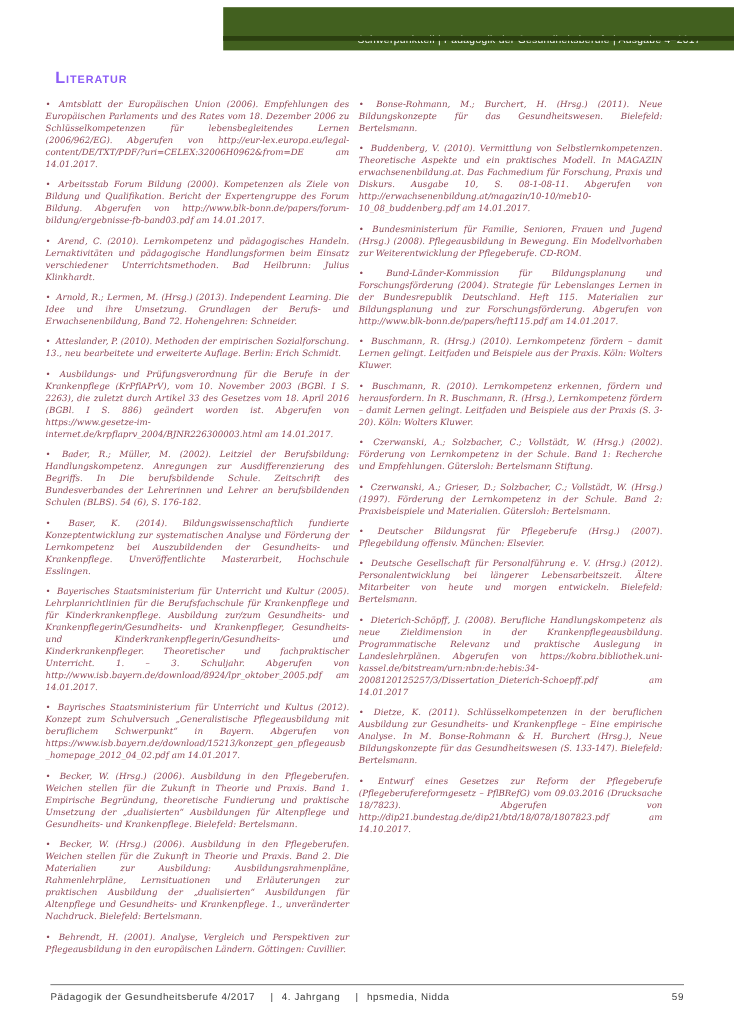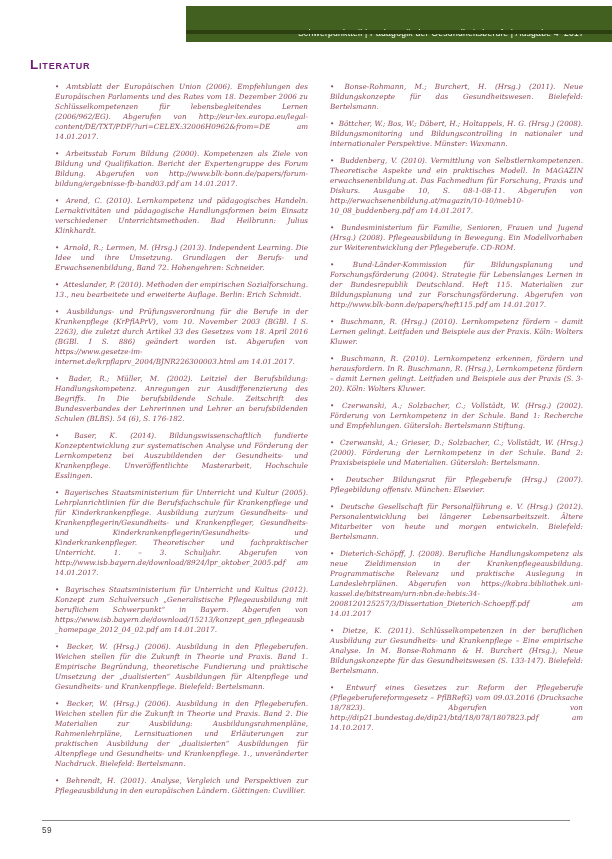--- a/index.html
+++ b/index.html
@@ -20,30 +20,30 @@
     color:#ffffff;font-family:"Liberation Sans", sans-serif;
     font-size:8.6px;letter-spacing:.25px;white-space:nowrap;
   }
   .header-strip{
     position:absolute;left:186px;right:0;top:30px;height:4px;
     background:var(--header-dark,#2b3f10);
   }
 
   
   .section-title{
-    position:absolute;left:30px;top:57px;margin:0;
+    position:absolute;left:46px;top:57px;margin:0;
     font-family:"Liberation Sans", sans-serif;
     font-variant:small-caps;font-weight:600;
-    font-size:13.5px;letter-spacing:.8px;color:#701a75;
+    font-size:13.5px;letter-spacing:.8px;color:#8b5cf6;
   }
 
   
   .columns{
-    position:absolute;left:55px;top:82px;width:528px;
-    display:flex;gap:22px;align-items:flex-start;
+    position:absolute;left:38px;top:82px;width:528px;
+    display:flex;gap:8px;align-items:flex-start;
   }
   .col{width:253px;}
   .ref{
     font-style:italic;font-size:7.2px;line-height:10px;
     color:var(--body-text,#8c4656);
     text-align:justify;margin:0 0 7px 0;
     -webkit-hyphens:auto;hyphens:auto;word-break:break-word;
   }
   .ref .bullet{font-style:normal;margin-right:2px;}
 
@@ -84,34 +84,40 @@
         <div class="ref"><span class="bullet">•</span><span> Bader, R.; Müller, M. (2002). Leitziel der Berufsbildung: Handlungskompetenz. Anregungen zur Ausdifferenzierung des Begriffs. In Die berufsbildende Schule. Zeitschrift des Bundesverbandes der Lehrerinnen und Lehrer an berufsbildenden Schulen (BLBS). 54 (6), S. 176-182.</span></div>
         <div class="ref"><span class="bullet">•</span><span> Baser, K. (2014). Bildungswissenschaftlich fundierte Konzeptentwicklung zur systematischen Analyse und Förderung der Lernkompetenz bei Auszubildenden der Gesundheits- und Krankenpflege. Unveröffentlichte Masterarbeit, Hochschule Esslingen.</span></div>
         <div class="ref"><span class="bullet">•</span><span> Bayerisches Staatsministerium für Unterricht und Kultur (2005). Lehrplanrichtlinien für die Berufsfachschule für Krankenpflege und für Kinderkrankenpflege. Ausbildung zur/zum Gesundheits- und Krankenpflegerin/Gesundheits- und Krankenpfleger, Gesundheits- und Kinderkrankenpflegerin/Gesundheits- und Kinderkrankenpfleger. Theoretischer und fachpraktischer Unterricht. 1. – 3. Schuljahr. Abgerufen von http://www.isb.bayern.de/download/8924/lpr_oktober_2005.pdf am 14.01.2017.</span></div>
         <div class="ref"><span class="bullet">•</span><span> Bayrisches Staatsministerium für Unterricht und Kultus (2012). Konzept zum Schulversuch „Generalistische Pflegeausbildung mit beruflichem Schwerpunkt“ in Bayern. Abgerufen von https://www.isb.bayern.de/download/15213/konzept_gen_pflegeausb_homepage_2012_04_02.pdf am 14.01.2017.</span></div>
         <div class="ref"><span class="bullet">•</span><span> Becker, W. (Hrsg.) (2006). Ausbildung in den Pflegeberufen. Weichen stellen für die Zukunft in Theorie und Praxis. Band 1. Empirische Begründung, theoretische Fundierung und praktische Umsetzung der „dualisierten“ Ausbildungen für Altenpflege und Gesundheits- und Krankenpflege. Bielefeld: Bertelsmann.</span></div>
         <div class="ref"><span class="bullet">•</span><span> Becker, W. (Hrsg.) (2006). Ausbildung in den Pflegeberufen. Weichen stellen für die Zukunft in Theorie und Praxis. Band 2. Die Materialien zur Ausbildung: Ausbildungsrahmenpläne, Rahmenlehrpläne, Lernsituationen und Erläuterungen zur praktischen Ausbildung der „dualisierten“ Ausbildungen für Altenpflege und Gesundheits- und Krankenpflege. 1., unveränderter Nachdruck. Bielefeld: Bertelsmann.</span></div>
         <div class="ref"><span class="bullet">•</span><span> Behrendt, H. (2001). Analyse, Vergleich und Perspektiven zur Pflegeausbildung in den europäischen Ländern. Göttingen: Cuvillier.</span></div>
       </div>
     <div class="col">
         <div class="ref"><span class="bullet">•</span><span> Bonse-Rohmann, M.; Burchert, H. (Hrsg.) (2011). Neue Bildungskonzepte für das Gesundheitswesen. Bielefeld: Bertelsmann.</span></div>
-        <div class="ref"><span class="bullet">•</span><span> Böttcher, W.; Bos, W.; Döbert, H.; Holtappels, H. G. (Hrsg.) (2008). Bildungsmonitoring und Bildungscontrolling in nationaler und internationaler Perspektive. Münster: Waxmann.</span></div>
         <div class="ref"><span class="bullet">•</span><span> Buddenberg, V. (2010). Vermittlung von Selbstlernkompetenzen. Theoretische Aspekte und ein praktisches Modell. In MAGAZIN erwachsenenbildung.at. Das Fachmedium für Forschung, Praxis und Diskurs. Ausgabe 10, S. 08-1-08-11. Abgerufen von http://erwachsenenbildung.at/magazin/10-10/meb10-10_08_buddenberg.pdf am 14.01.2017.</span></div>
         <div class="ref"><span class="bullet">•</span><span> Bundesministerium für Familie, Senioren, Frauen und Jugend (Hrsg.) (2008). Pflegeausbildung in Bewegung. Ein Modellvorhaben zur Weiterentwicklung der Pflegeberufe. CD-ROM.</span></div>
         <div class="ref"><span class="bullet">•</span><span> Bund-Länder-Kommission für Bildungsplanung und Forschungsförderung (2004). Strategie für Lebenslanges Lernen in der Bundesrepublik Deutschland. Heft 115. Materialien zur Bildungsplanung und zur Forschungsförderung. Abgerufen von http://www.blk-bonn.de/papers/heft115.pdf am 14.01.2017.</span></div>
         <div class="ref"><span class="bullet">•</span><span> Buschmann, R. (Hrsg.) (2010). Lernkompetenz fördern – damit Lernen gelingt. Leitfaden und Beispiele aus der Praxis. Köln: Wolters Kluwer.</span></div>
         <div class="ref"><span class="bullet">•</span><span> Buschmann, R. (2010). Lernkompetenz erkennen, fördern und herausfordern. In R. Buschmann, R. (Hrsg.), Lernkompetenz fördern – damit Lernen gelingt. Leitfaden und Beispiele aus der Praxis (S. 3-20). Köln: Wolters Kluwer.</span></div>
         <div class="ref"><span class="bullet">•</span><span> Czerwanski, A.; Solzbacher, C.; Vollstädt, W. (Hrsg.) (2002). Förderung von Lernkompetenz in der Schule. Band 1: Recherche und Empfehlungen. Gütersloh: Bertelsmann Stiftung.</span></div>
-        <div class="ref"><span class="bullet">•</span><span> Czerwanski, A.; Grieser, D.; Solzbacher, C.; Vollstädt, W. (Hrsg.) (2000). Förderung der Lernkompetenz in der Schule. Band 2: Praxisbeispiele und Materialien. Gütersloh: Bertelsmann.</span></div>
+        <div class="ref"><span class="bullet">•</span><span> Czerwanski, A.; Grieser, D.; Solzbacher, C.; Vollstädt, W. (Hrsg.) (1997). Förderung der Lernkompetenz in der Schule. Band 2: Praxisbeispiele und Materialien. Gütersloh: Bertelsmann.</span></div>
         <div class="ref"><span class="bullet">•</span><span> Deutscher Bildungsrat für Pflegeberufe (Hrsg.) (2007). Pflegebildung offensiv. München: Elsevier.</span></div>
         <div class="ref"><span class="bullet">•</span><span> Deutsche Gesellschaft für Personalführung e. V. (Hrsg.) (2012). Personalentwicklung bei längerer Lebensarbeitszeit. Ältere Mitarbeiter von heute und morgen entwickeln. Bielefeld: Bertelsmann.</span></div>
         <div class="ref"><span class="bullet">•</span><span> Dieterich-Schöpff, J. (2008). Berufliche Handlungskompetenz als neue Zieldimension in der Krankenpflegeausbildung. Programmatische Relevanz und praktische Auslegung in Landeslehrplänen. Abgerufen von https://kobra.bibliothek.uni-kassel.de/bitstream/urn:nbn:de:hebis:34-2008120125257/3/Dissertation_Dieterich-Schoepff.pdf am 14.01.2017</span></div>
         <div class="ref"><span class="bullet">•</span><span> Dietze, K. (2011). Schlüsselkompetenzen in der beruflichen Ausbildung zur Gesundheits- und Krankenpflege – Eine empirische Analyse. In M. Bonse-Rohmann &amp; H. Burchert (Hrsg.), Neue Bildungskonzepte für das Gesundheitswesen (S. 133-147). Bielefeld: Bertelsmann.</span></div>
         <div class="ref"><span class="bullet">•</span><span> Entwurf eines Gesetzes zur Reform der Pflegeberufe (Pflegeberufereformgesetz – PflBRefG) vom 09.03.2016 (Drucksache 18/7823). Abgerufen von http://dip21.bundestag.de/dip21/btd/18/078/1807823.pdf am 14.10.2017.</span></div>
       </div>
   </div>
 
   <div class="footer-rule"></div>
   <div class="footer">
+    <span class="left-group">
+      <span>Pädagogik der Gesundheitsberufe 4/2017</span>
+      <span class="sep">|</span>
+      <span>4. Jahrgang</span>
+      <span class="sep">|</span>
+      <span>hpsmedia, Nidda</span>
+    </span>
     <span>59</span>
   </div>
 
 </div>
 
 </body></html>

